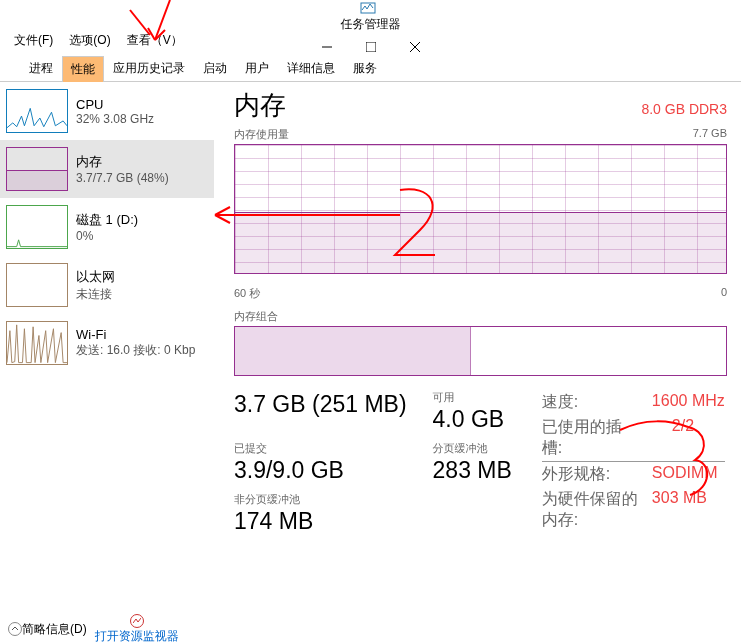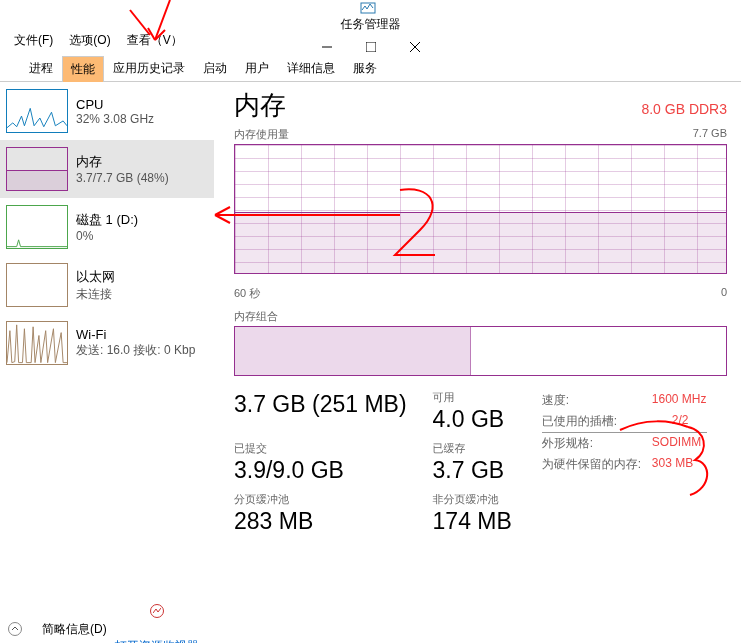--- a/index.html
+++ b/index.html
@@ -52,29 +52,29 @@
 .sublabel2 { font-size:11px; color:#666; margin-top:8px; }
 .chart-comp { height:50px; border:1px solid #952f8f; margin-top:2px; position:relative; }
 .chart-comp .seg { position:absolute; top:0; bottom:0; }
 .seg.a { left:0; width:48%; background:rgba(149,47,143,0.18); border-right:1px solid rgba(149,47,143,0.55); }
 .seg.b { left:48%; right:0; }
 
 .stats { display:flex; margin-top:14px; gap:30px; }
 .col-l { display:grid; grid-template-columns:auto auto; column-gap:26px; row-gap:8px; }
 .stat .lab { font-size:11px; color:#666; }
 .stat .val { font-size:23px; font-weight:400; margin-top:1px; }
-.col-r { font-size:12px; }
+.col-r { font-size:16px; }
 .col-r .row { display:flex; gap:10px; padding:2px 0; }
 .col-r .row .k { width:100px; color:#666; }
 .col-r .row .v { color:#ef4444; }
 .col-r .underline { border-bottom:1px solid #999;gap:30px; }
 
 
 .footer { position:absolute; left:0; right:0; bottom:0; height:28px; display:flex; align-items:center; padding:0 8px; gap:8px; border-top:0; }
-.foot-link { display:flex; align-items:center; gap:20px; font-size:12px; }
+.foot-link { display:flex; align-items:center; gap:0; font-size:12px; }
 .foot-link.blue { color:#0066cc;flex-direction:column; }
 .circ { width:14px; height:14px; border:1px solid #888; border-radius:50%; display:flex; align-items:center; justify-content:center; }
 
 
 .spark { position:absolute; left:0; right:0; bottom:0; }
 
 
 .anno{position:absolute;pointer-events:none;}
 </style>
 </head>
@@ -213,24 +213,20 @@
         </div>
         <div class="stat">
           <div class="lab">可用</div>
           <div class="val">4.0 GB</div>
         </div>
         <div class="stat">
           <div class="lab">已提交</div>
           <div class="val">3.9/9.0 GB</div>
         </div>
         <div class="stat">
-          <div class="lab">已缓存</div>
-          <div class="val">3.7 GB</div>
-        </div>
-        <div class="stat">
           <div class="lab">分页缓冲池</div>
           <div class="val">283 MB</div>
         </div>
         <div class="stat">
           <div class="lab">非分页缓冲池</div>
           <div class="val">174 MB</div>
         </div>
       </div>
 
       <div class="col-r">

